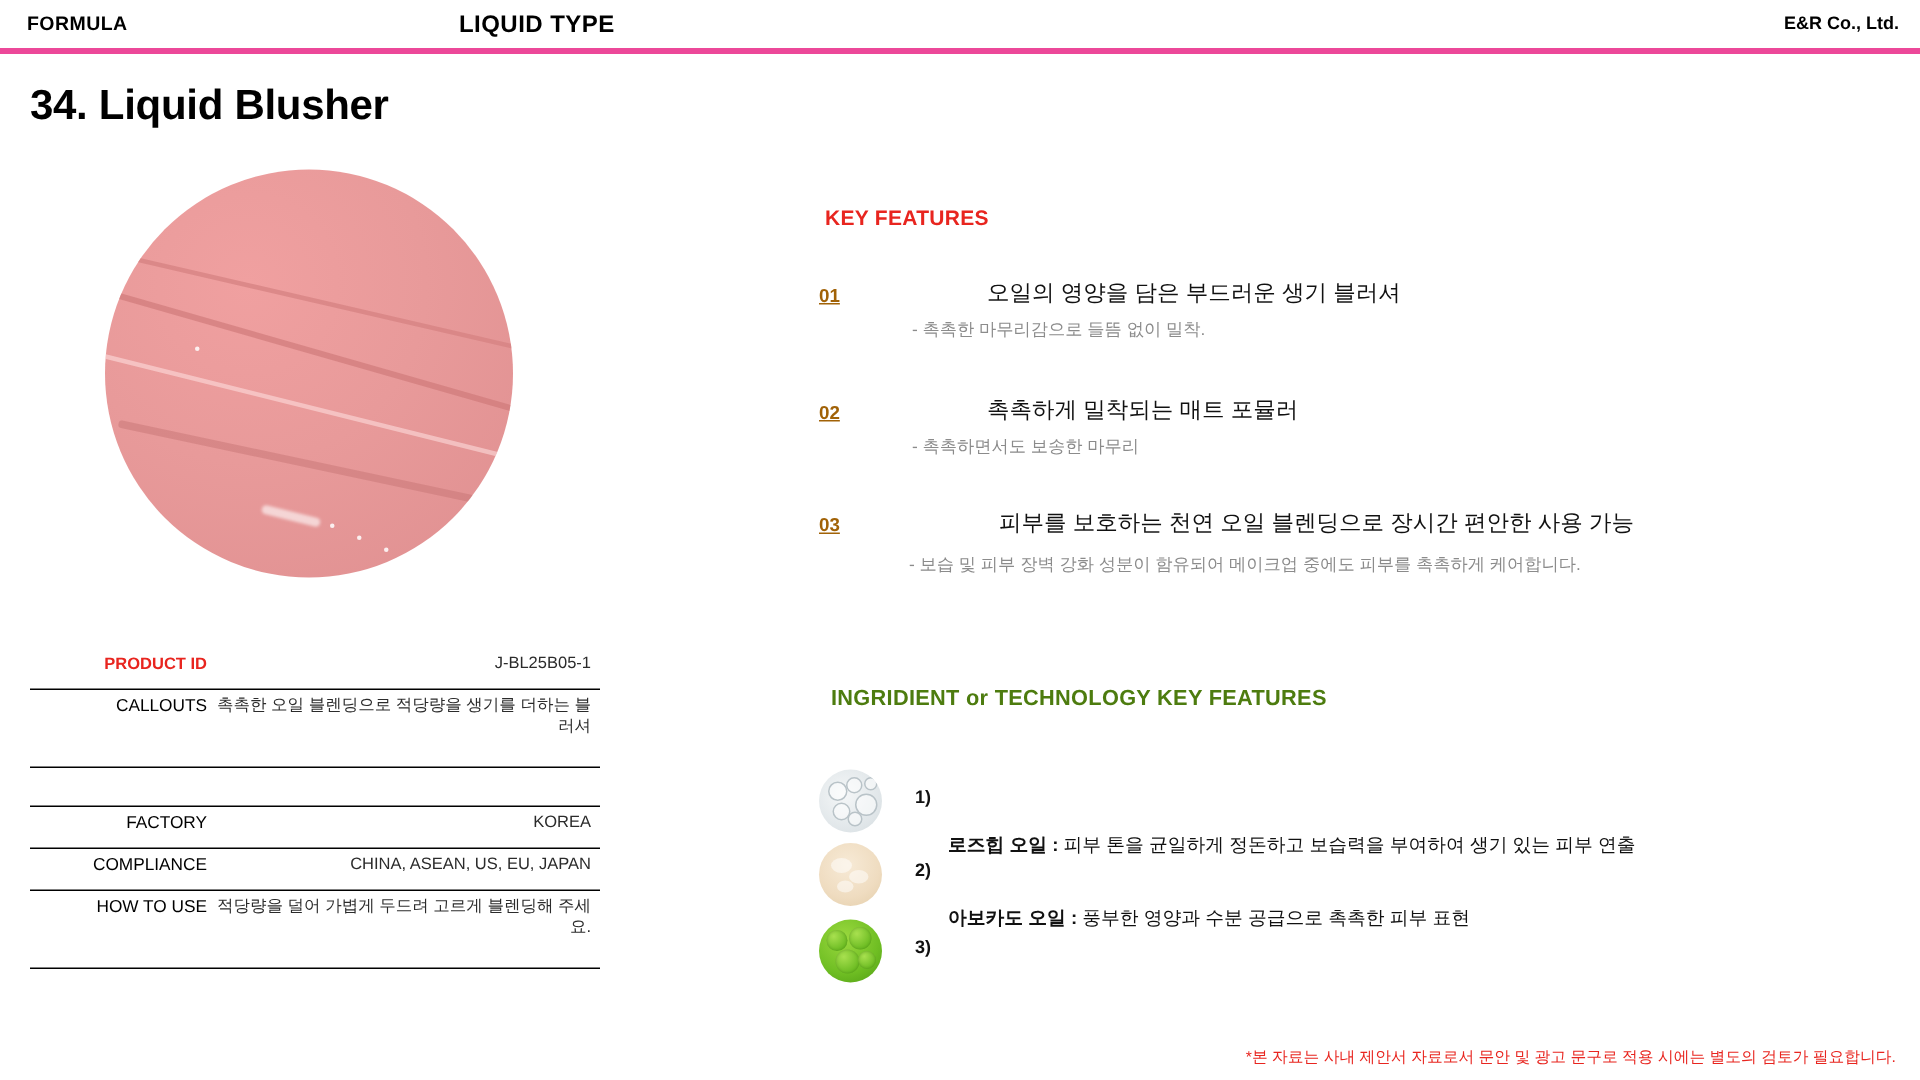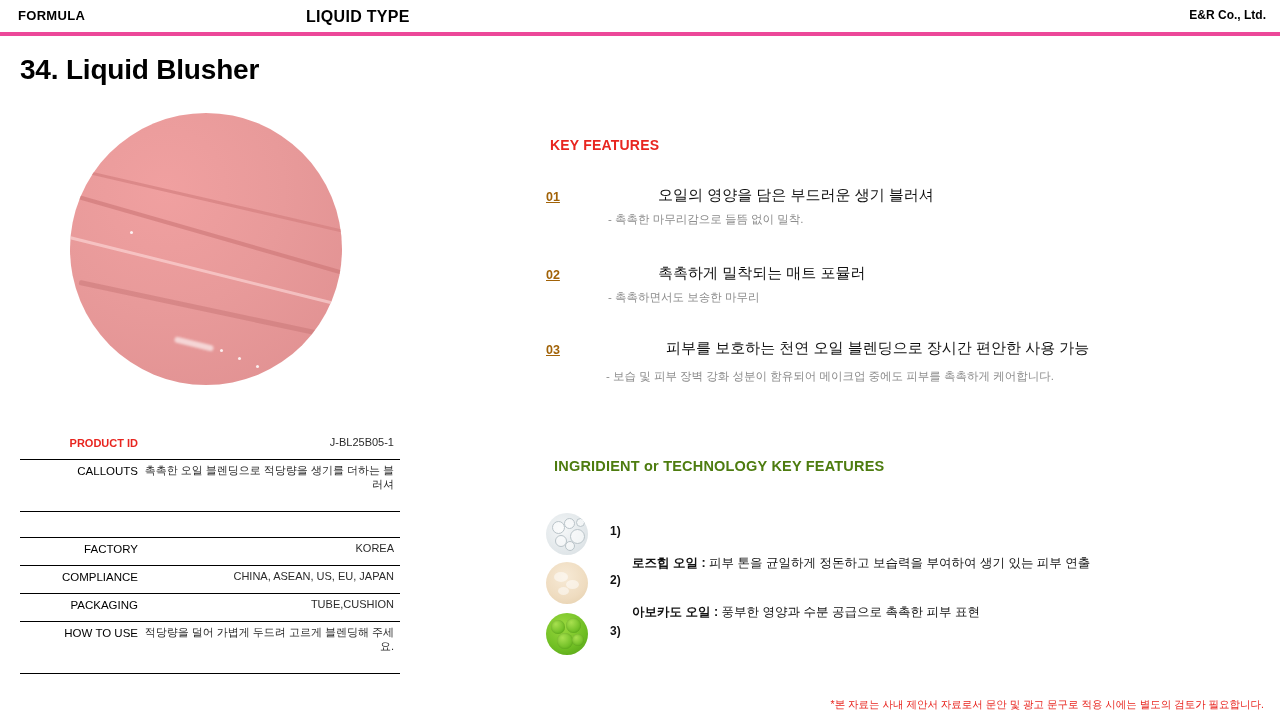--- a/index.html
+++ b/index.html
@@ -287,24 +287,20 @@
     <div class="spec-value"></div>
   </div>
   <div class="spec-row">
     <div class="spec-label">FACTORY</div>
     <div class="spec-value">KOREA</div>
   </div>
   <div class="spec-row">
     <div class="spec-label">COMPLIANCE</div>
     <div class="spec-value">CHINA, ASEAN, US, EU, JAPAN</div>
   </div>
-  <div class="spec-row">
-    <div class="spec-label">PACKAGING</div>
-    <div class="spec-value">TUBE,CUSHION</div>
-  </div>
   <div class="spec-row tall">
     <div class="spec-label">HOW TO USE</div>
     <div class="spec-value">적당량을 덜어 가볍게 두드려 고르게 블렌딩해 주세요.</div>
   </div>
 </div>
 
 <div class="key-features-title">KEY FEATURES</div>
 
 <div class="feat" id="feat1">
   <div class="feat-num">01</div>

